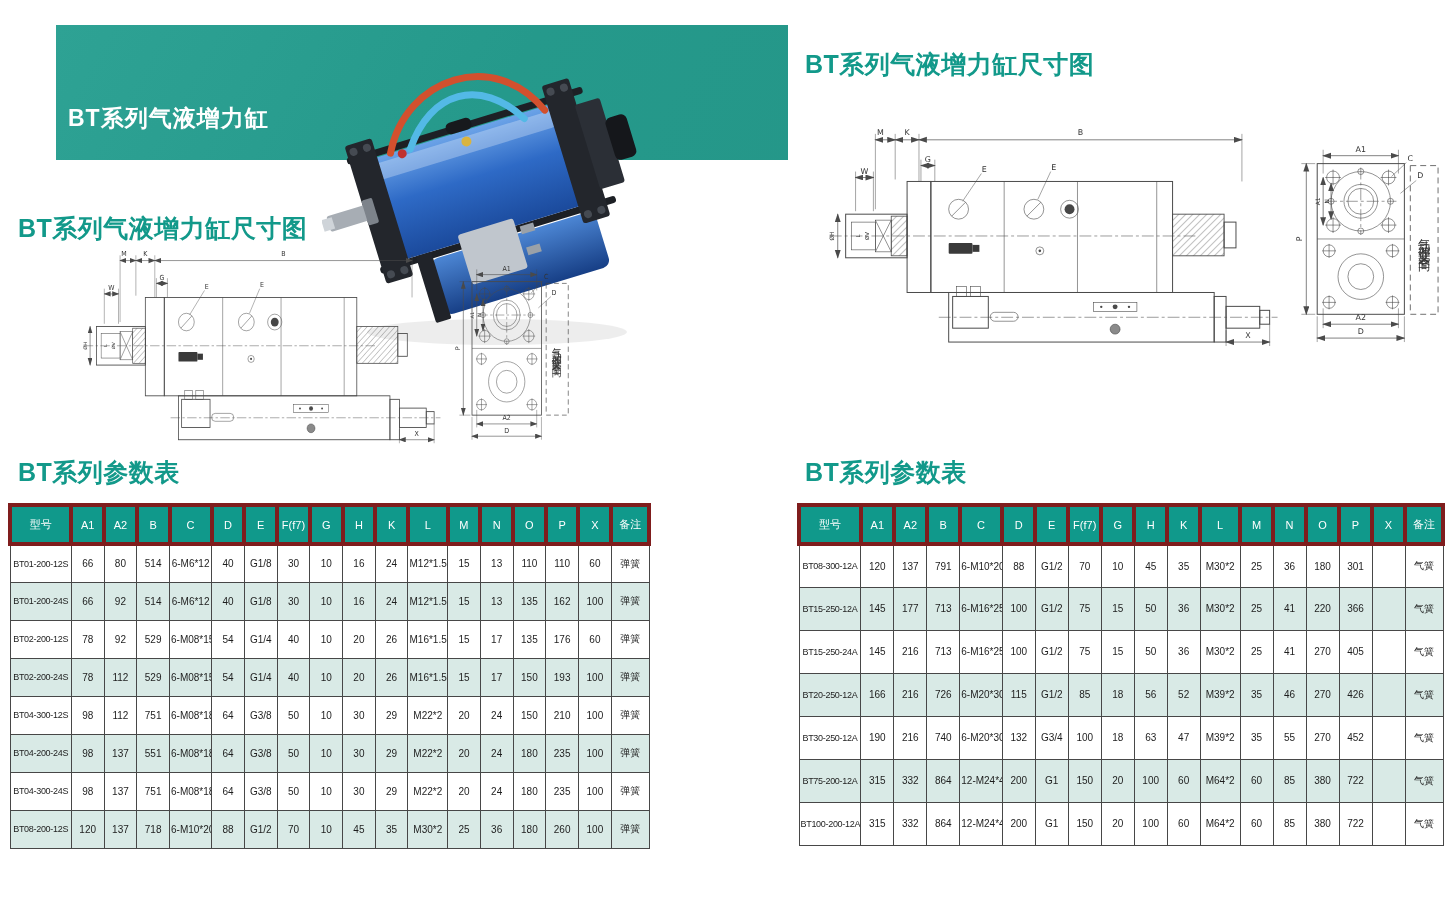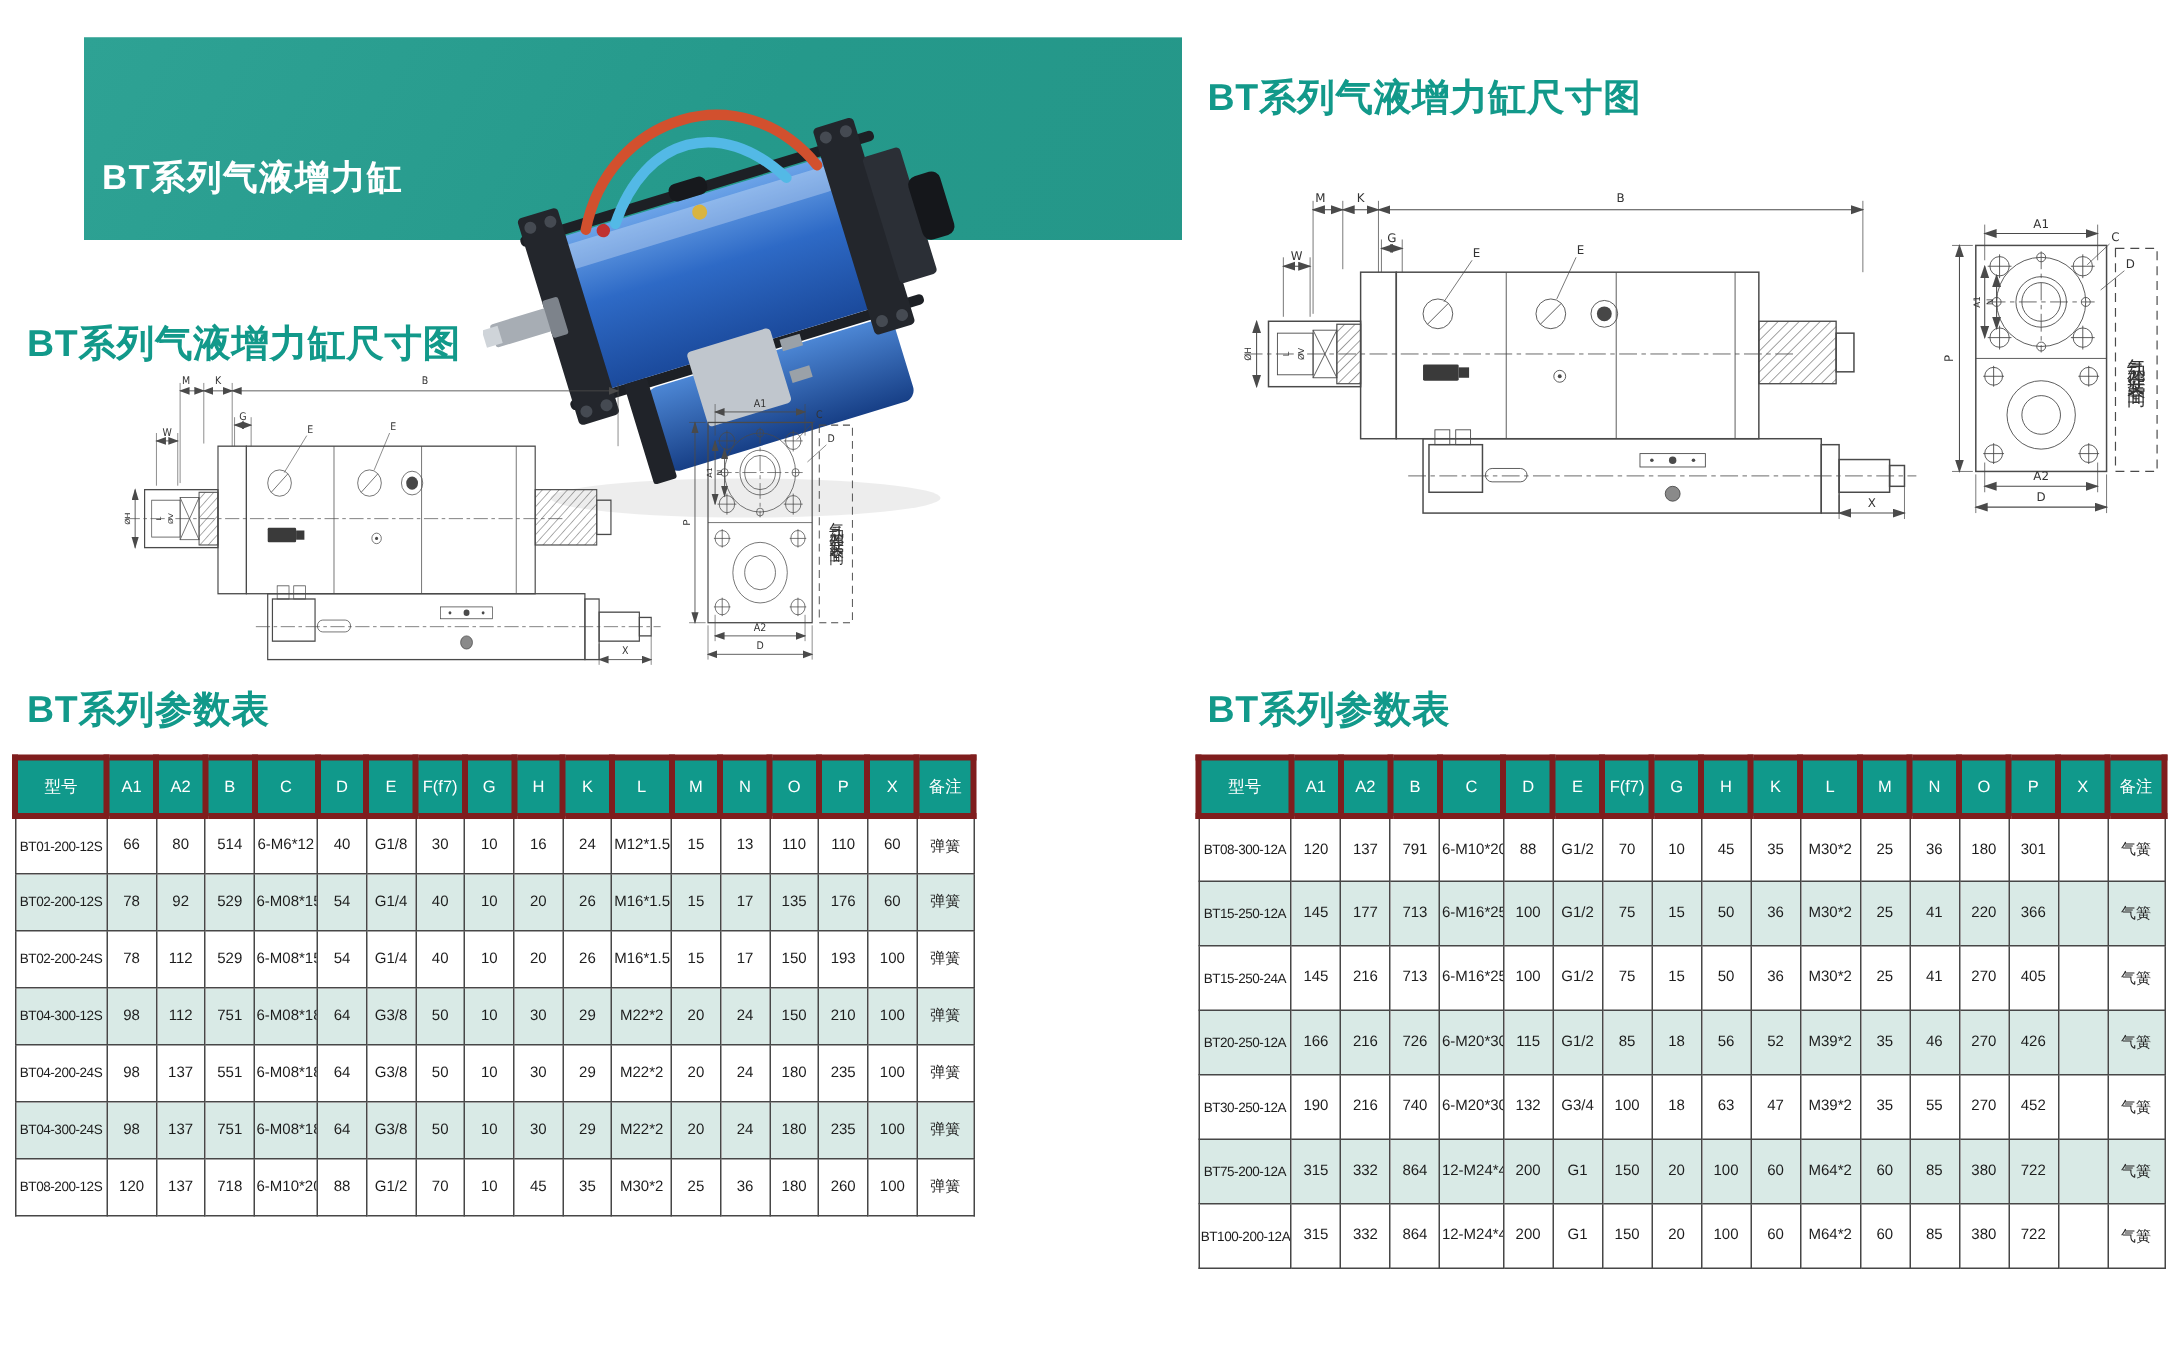--- a/index.html
+++ b/index.html
@@ -316,20 +316,40 @@
             <td>24</td>
             <td>M12*1.5</td>
             <td>15</td>
             <td>13</td>
             <td>110</td>
             <td>110</td>
             <td>60</td>
             <td>弹簧</td>
           </tr>
           <tr>
+            <td class="model">BT01-200-24S</td>
+            <td>66</td>
+            <td>92</td>
+            <td>514</td>
+            <td>6-M6*12</td>
+            <td>40</td>
+            <td>G1/8</td>
+            <td>30</td>
+            <td>10</td>
+            <td>16</td>
+            <td>24</td>
+            <td>M12*1.5</td>
+            <td>15</td>
+            <td>13</td>
+            <td>135</td>
+            <td>162</td>
+            <td>100</td>
+            <td>弹簧</td>
+          </tr>
+          <tr>
             <td class="model">BT02-200-12S</td>
             <td>78</td>
             <td>92</td>
             <td>529</td>
             <td>6-M08*15</td>
             <td>54</td>
             <td>G1/4</td>
             <td>40</td>
             <td>10</td>
             <td>20</td>

